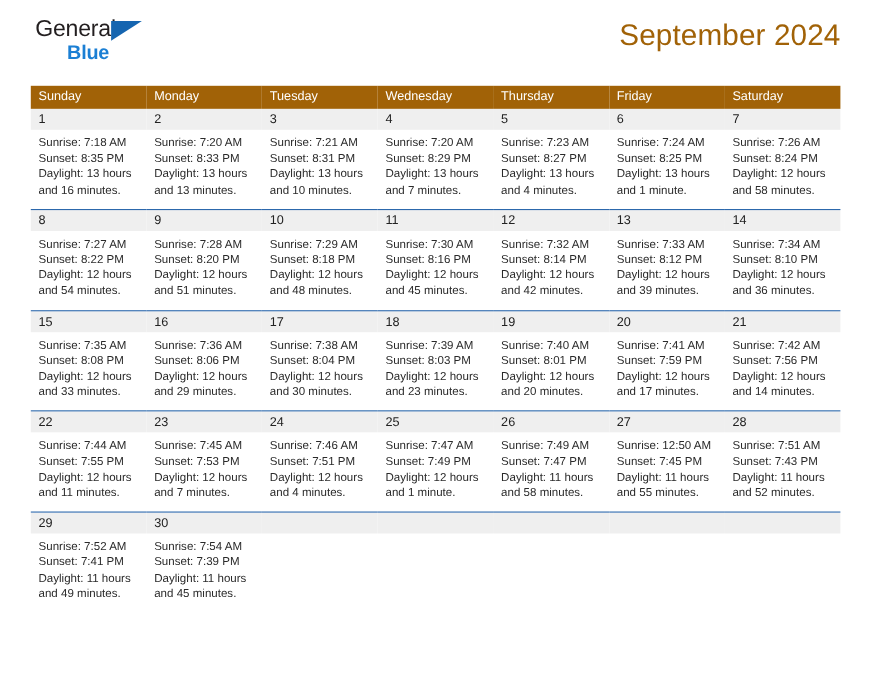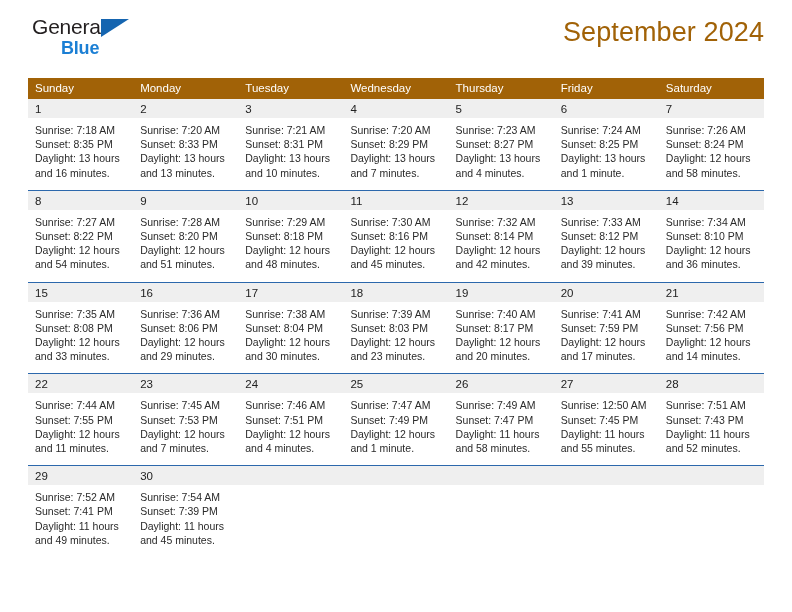--- a/index.html
+++ b/index.html
@@ -333,21 +333,21 @@
               <div class="line">Sunrise: 7:39 AM</div>
               <div class="line">Sunset: 8:03 PM</div>
               <div class="line">Daylight: 12 hours</div>
               <div class="line">and 23 minutes.</div>
             </div>
           </td>
           <td>
             <div class="daynum">19</div>
             <div class="details">
               <div class="line">Sunrise: 7:40 AM</div>
-              <div class="line">Sunset: 8:17 PM</div>
+              <div class="line">Sunset: 8:01 PM</div>
               <div class="line">Daylight: 12 hours</div>
               <div class="line">and 20 minutes.</div>
             </div>
           </td>
           <td>
             <div class="daynum">20</div>
             <div class="details">
               <div class="line">Sunrise: 7:41 AM</div>
               <div class="line">Sunset: 7:59 PM</div>
               <div class="line">Daylight: 12 hours</div>

